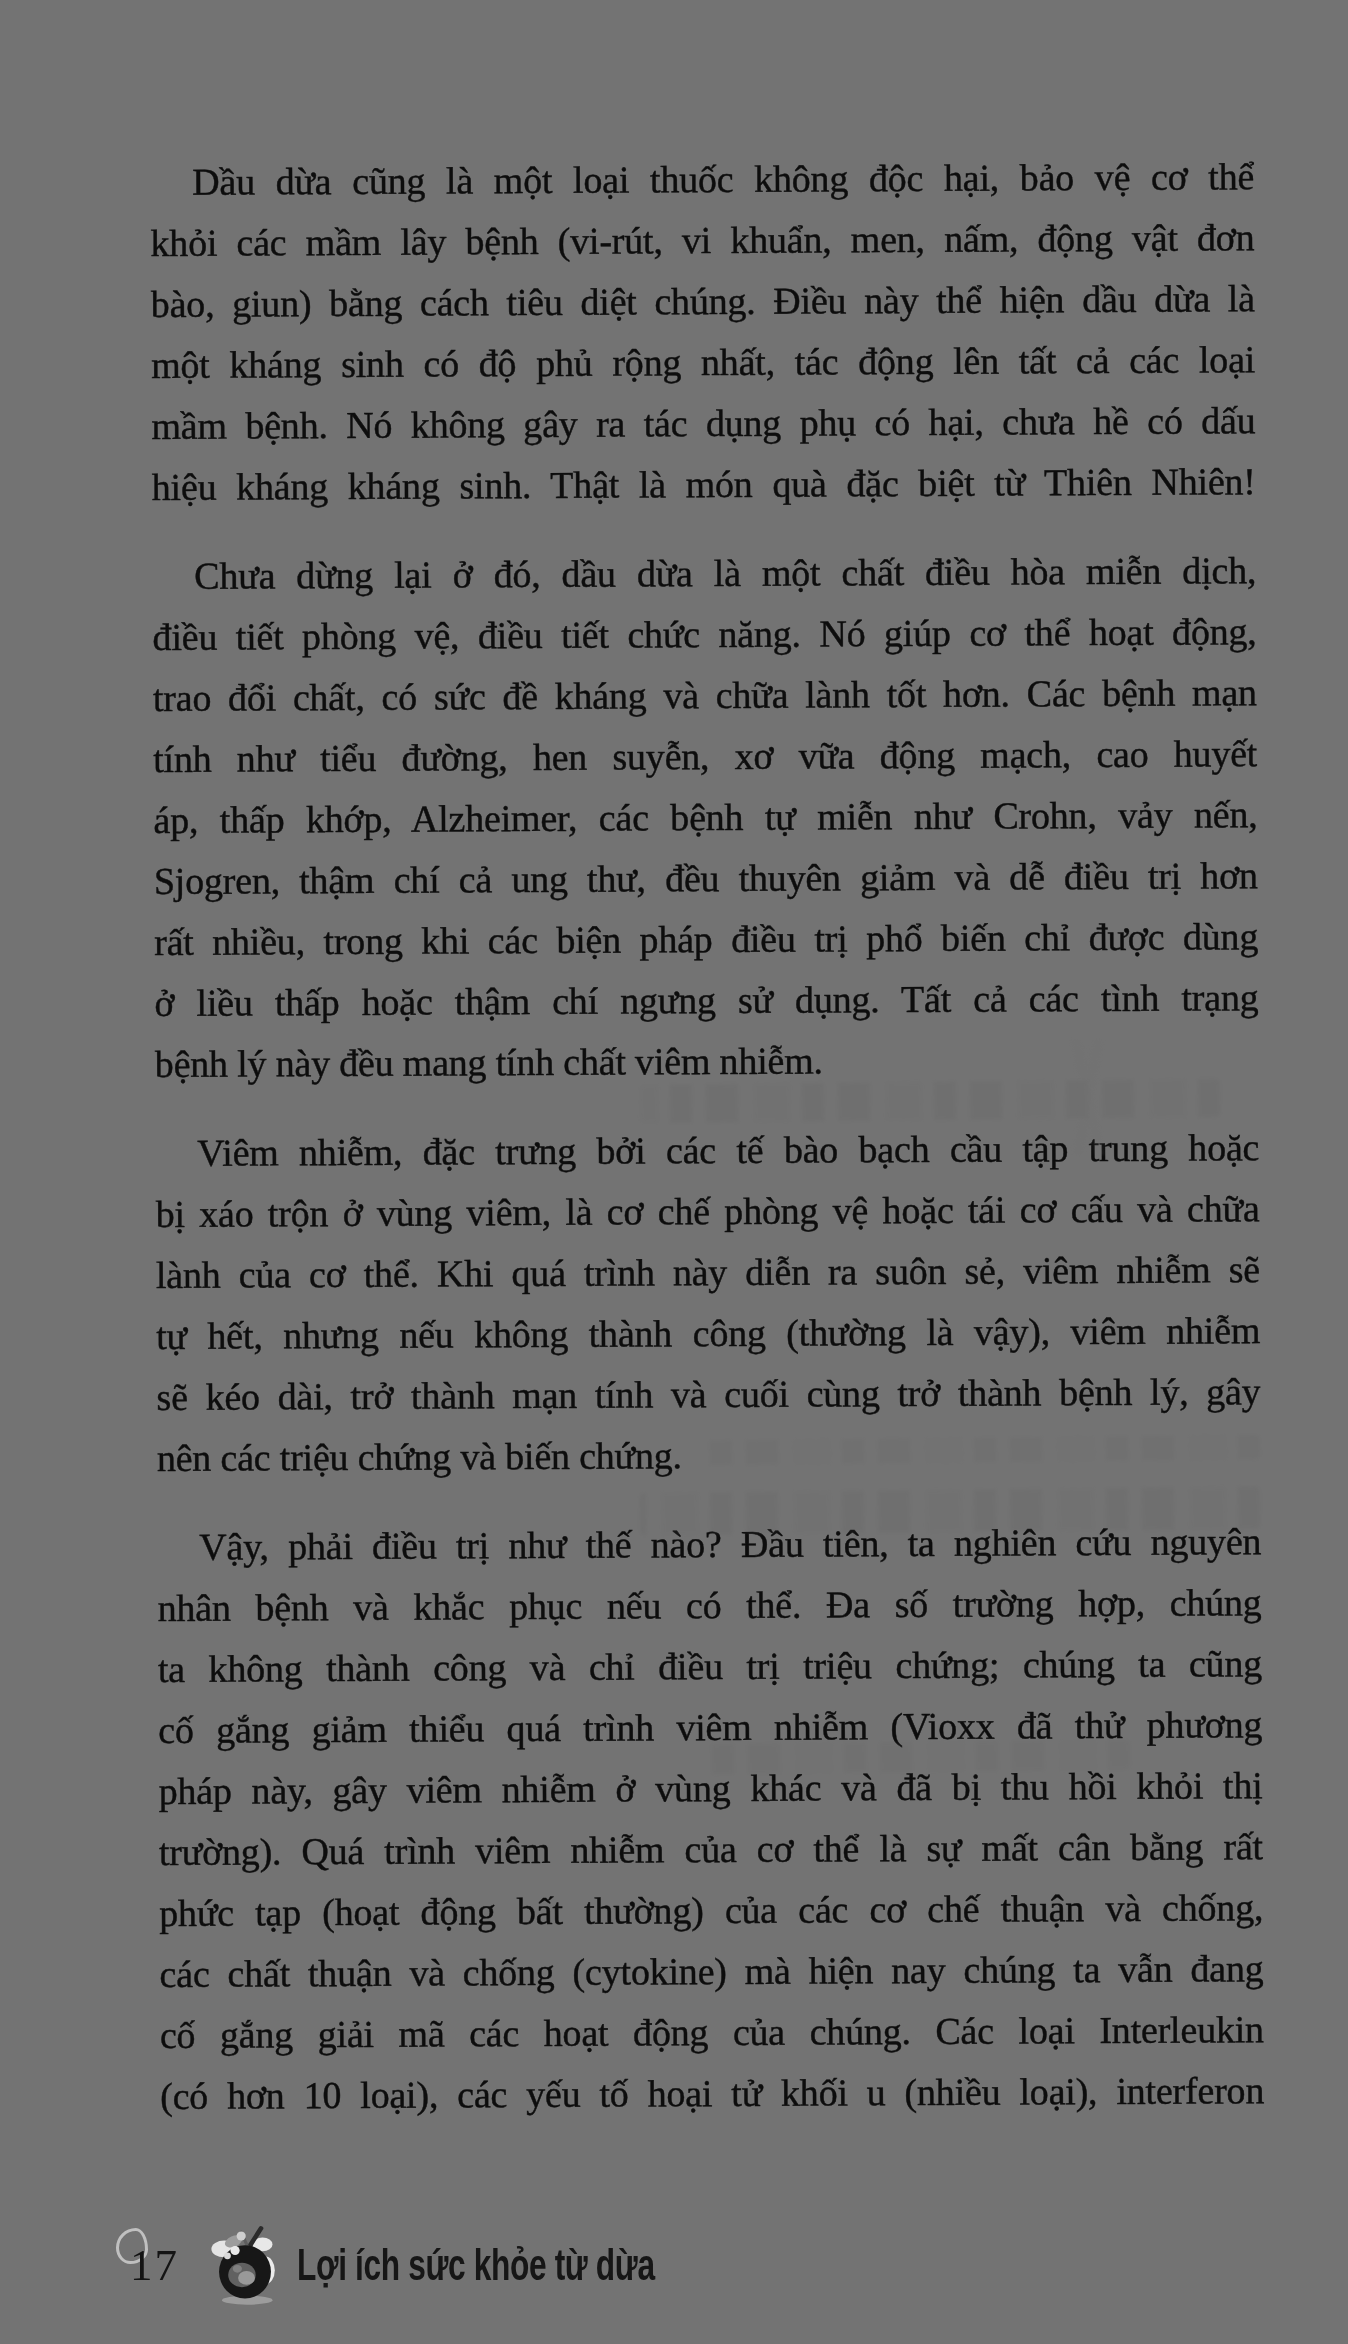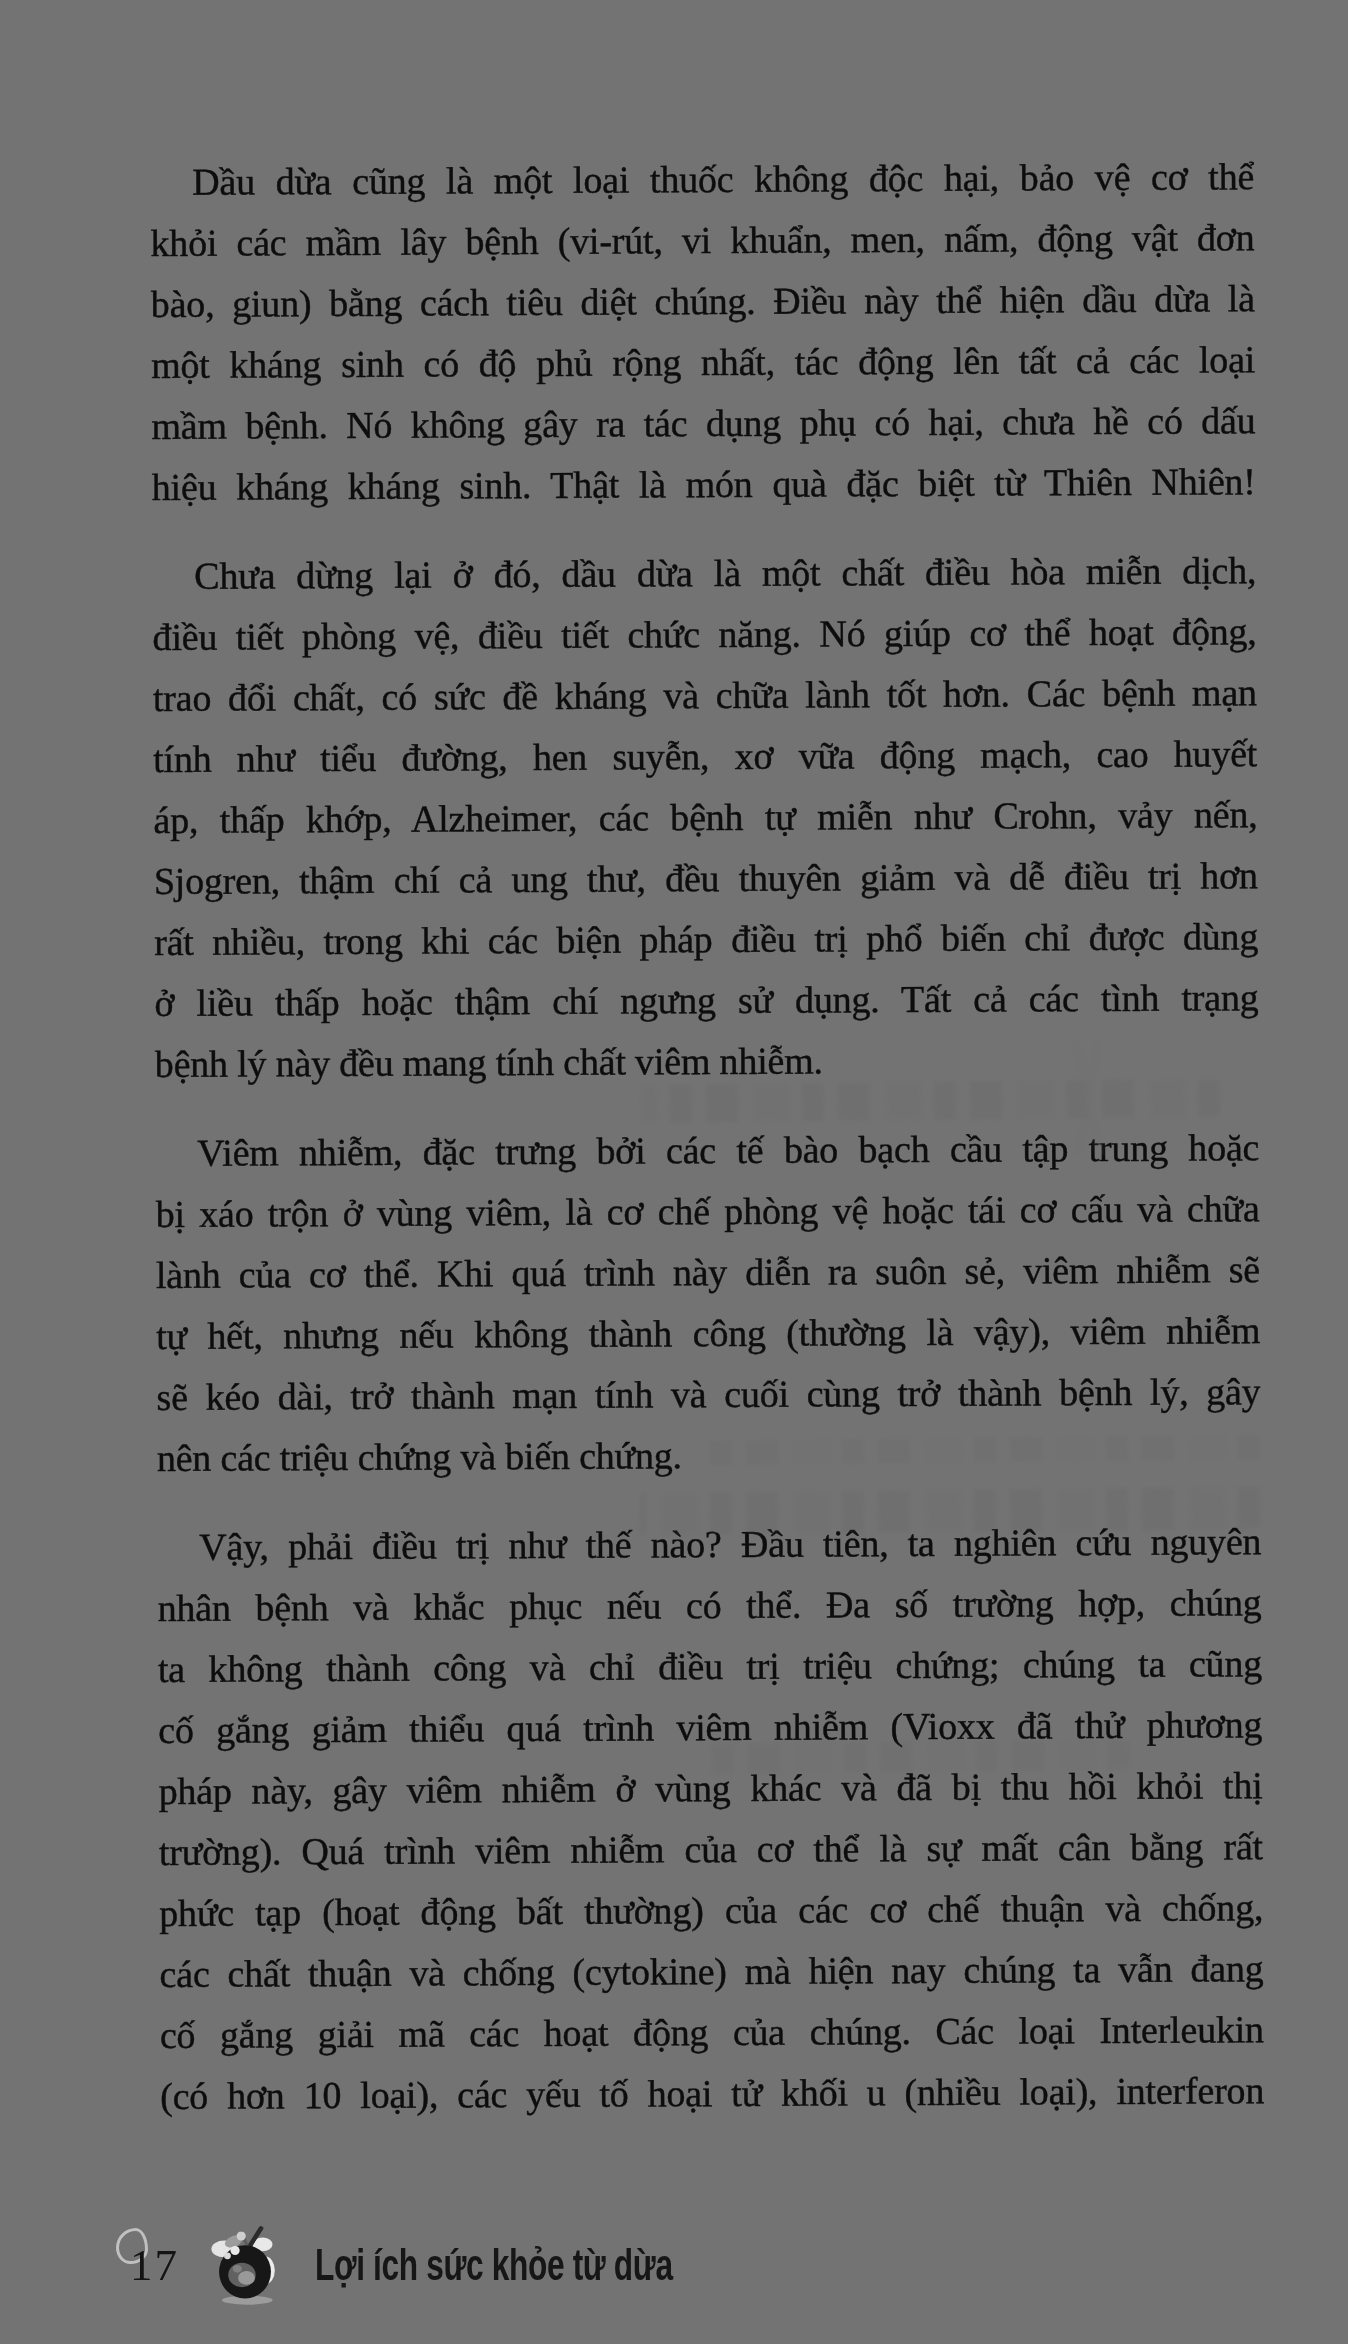--- a/index.html
+++ b/index.html
@@ -77,21 +77,21 @@
     letter-spacing: 2px;
   }
   .coconut {
     display: inline-block;
     width: 84px;
     height: 86px;
     margin-left: 24px;
   }
   .coconut svg { width: 100%; height: 100%; display: block; }
   .ftitle-wrap {
-    margin-left: 28px;
+    margin-left: 10px;
     white-space: nowrap;
   }
   .ftitle {
     display: inline-block;
     font-family: "Liberation Sans", "DejaVu Sans", sans-serif;
     font-weight: 700;
     font-size: 44px;
     letter-spacing: -0.5px;
     color: #161616;
     transform: scaleX(0.72);

